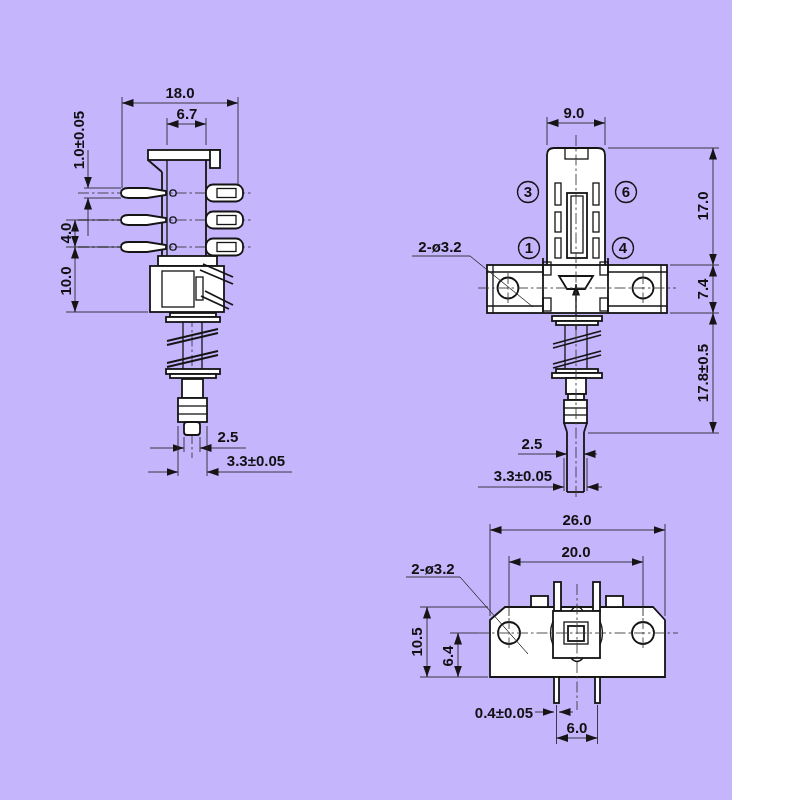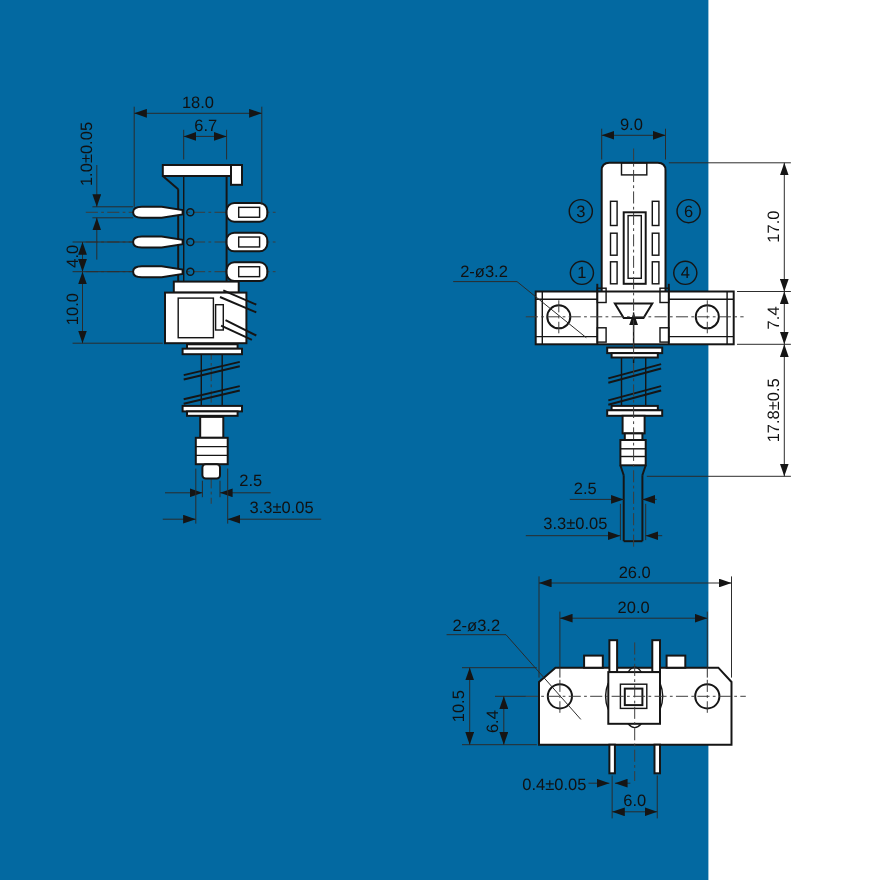--- a/index.html
+++ b/index.html
@@ -1,16 +1,16 @@
 <!DOCTYPE html>
 <html><head>
 <meta charset="utf-8">
 <style>
   html,body{margin:0;padding:0;background:#ffffff;}
-  .stage{width:644px;height:800px;background:#0369a1;position:relative;}
+  .stage{width:732px;height:800px;background:#c4b5fd;position:relative;font-weight:bold;}
   svg{display:block;}
   .obj{fill:none;stroke:#151515;stroke-width:1.8;stroke-linejoin:miter;stroke-linecap:butt;}
   .objf{fill:#ffffff;stroke:#151515;stroke-width:1.8;stroke-linejoin:miter;}
   .o2{fill:none;stroke:#151515;stroke-width:1.3;}
   .thin{fill:none;stroke:#2a2a2a;stroke-width:0.9;}
   .cl{fill:none;stroke:#3c3c3c;stroke-width:0.9;stroke-dasharray:11 3 2.5 3;}
   .dim{font-family:"Liberation Sans",sans-serif;font-size:15px;fill:#111;}
   .callout{font-family:"Liberation Sans",sans-serif;font-size:15px;fill:#111;}
 </style>
 </head>

